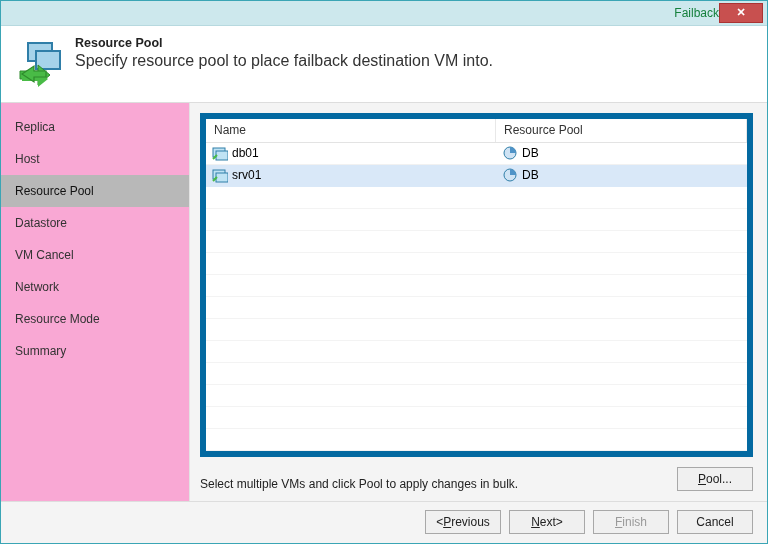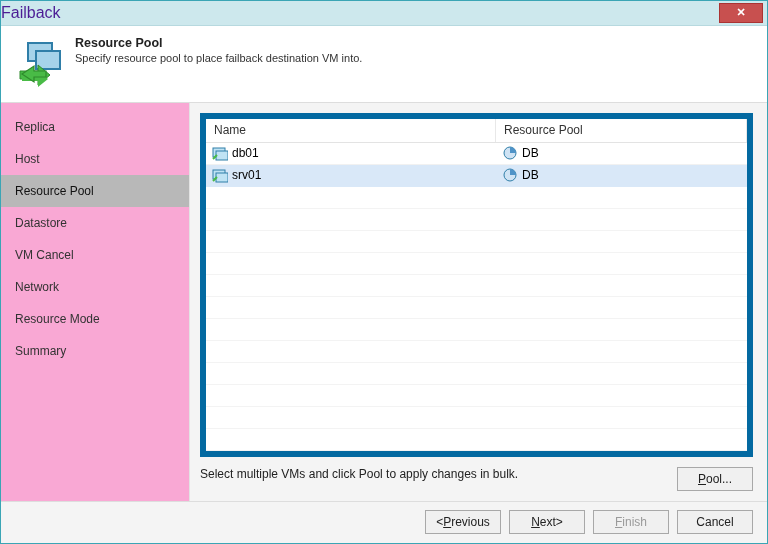--- a/index.html
+++ b/index.html
@@ -23,23 +23,23 @@
   .titlebar {
     height: 28px;
     background: #cde8ed;
     border-bottom: 1px solid #b7d9df;
     display: flex;
     align-items: center;
     position: relative;
   }
   .titlebar .title {
     flex: 1;
-    text-align: left;
-    color: #4c1d95;
-    font-size: 16px;
+    text-align: right;
+    color: #15803d;
+    font-size: 12px;
   }
   .titlebar .close {
     width: 44px;
     height: 20px;
     background: #c8504f;
     color: #fff;
     display: flex;
     align-items: center;
     justify-content: center;
     margin-right: 4px;
@@ -50,21 +50,21 @@
   }
   .header {
     display: flex;
     align-items: flex-start;
     padding: 10px 16px 14px 14px;
     background: #fff;
   }
   .header .icon { width: 52px; height: 52px; display:flex; align-items:center; justify-content:center; }
   .header-text { padding-left: 8px; }
   .header-text .h-title { font-weight: 700; font-size: 12.5px; color:#222; margin-bottom:2px;}
-  .header-text .h-sub { color:#333; font-size:11px; }
+  .header-text .h-sub { color:#333; font-size:16px; }
   .body {
     flex: 1;
     display: flex;
     background: #f4f4f4;
     border-top: 1px solid #ddd;
   }
   .sidebar {
     width: 188px;
     background: #f9a8d4;
     padding-top: 8px;
@@ -113,21 +113,21 @@
   .lv-row {
     display: flex;
     height: 22px;
     align-items: center;
     border-bottom: 1px solid #f1f1f1;
   }
   .lv-row.selected { background: #d9e8f8; border-bottom-color:#d9e8f8; }
   .lv-cell { display:flex; align-items:center; padding: 0 6px; gap:4px; }
   .vm-icon, .pool-icon { width:16px; height:16px; flex:0 0 16px; }
   .empty-row { height:22px; border-bottom:1px solid #f3f3f3; }
-  .hint-row { display:flex; align-items:flex-start; margin-top:10px; gap:10px; }
+  .hint-row { display:flex; align-items:flex-end; margin-top:10px; gap:10px; }
   .hint { flex:1; color:#222; }
   .btn {
     height: 24px;
     min-width: 76px;
     padding: 0 10px;
     background: #f0f0f0;
     border: 1px solid #a8a8a8;
     color: #222;
     font-size: 12px;
     cursor: default;

